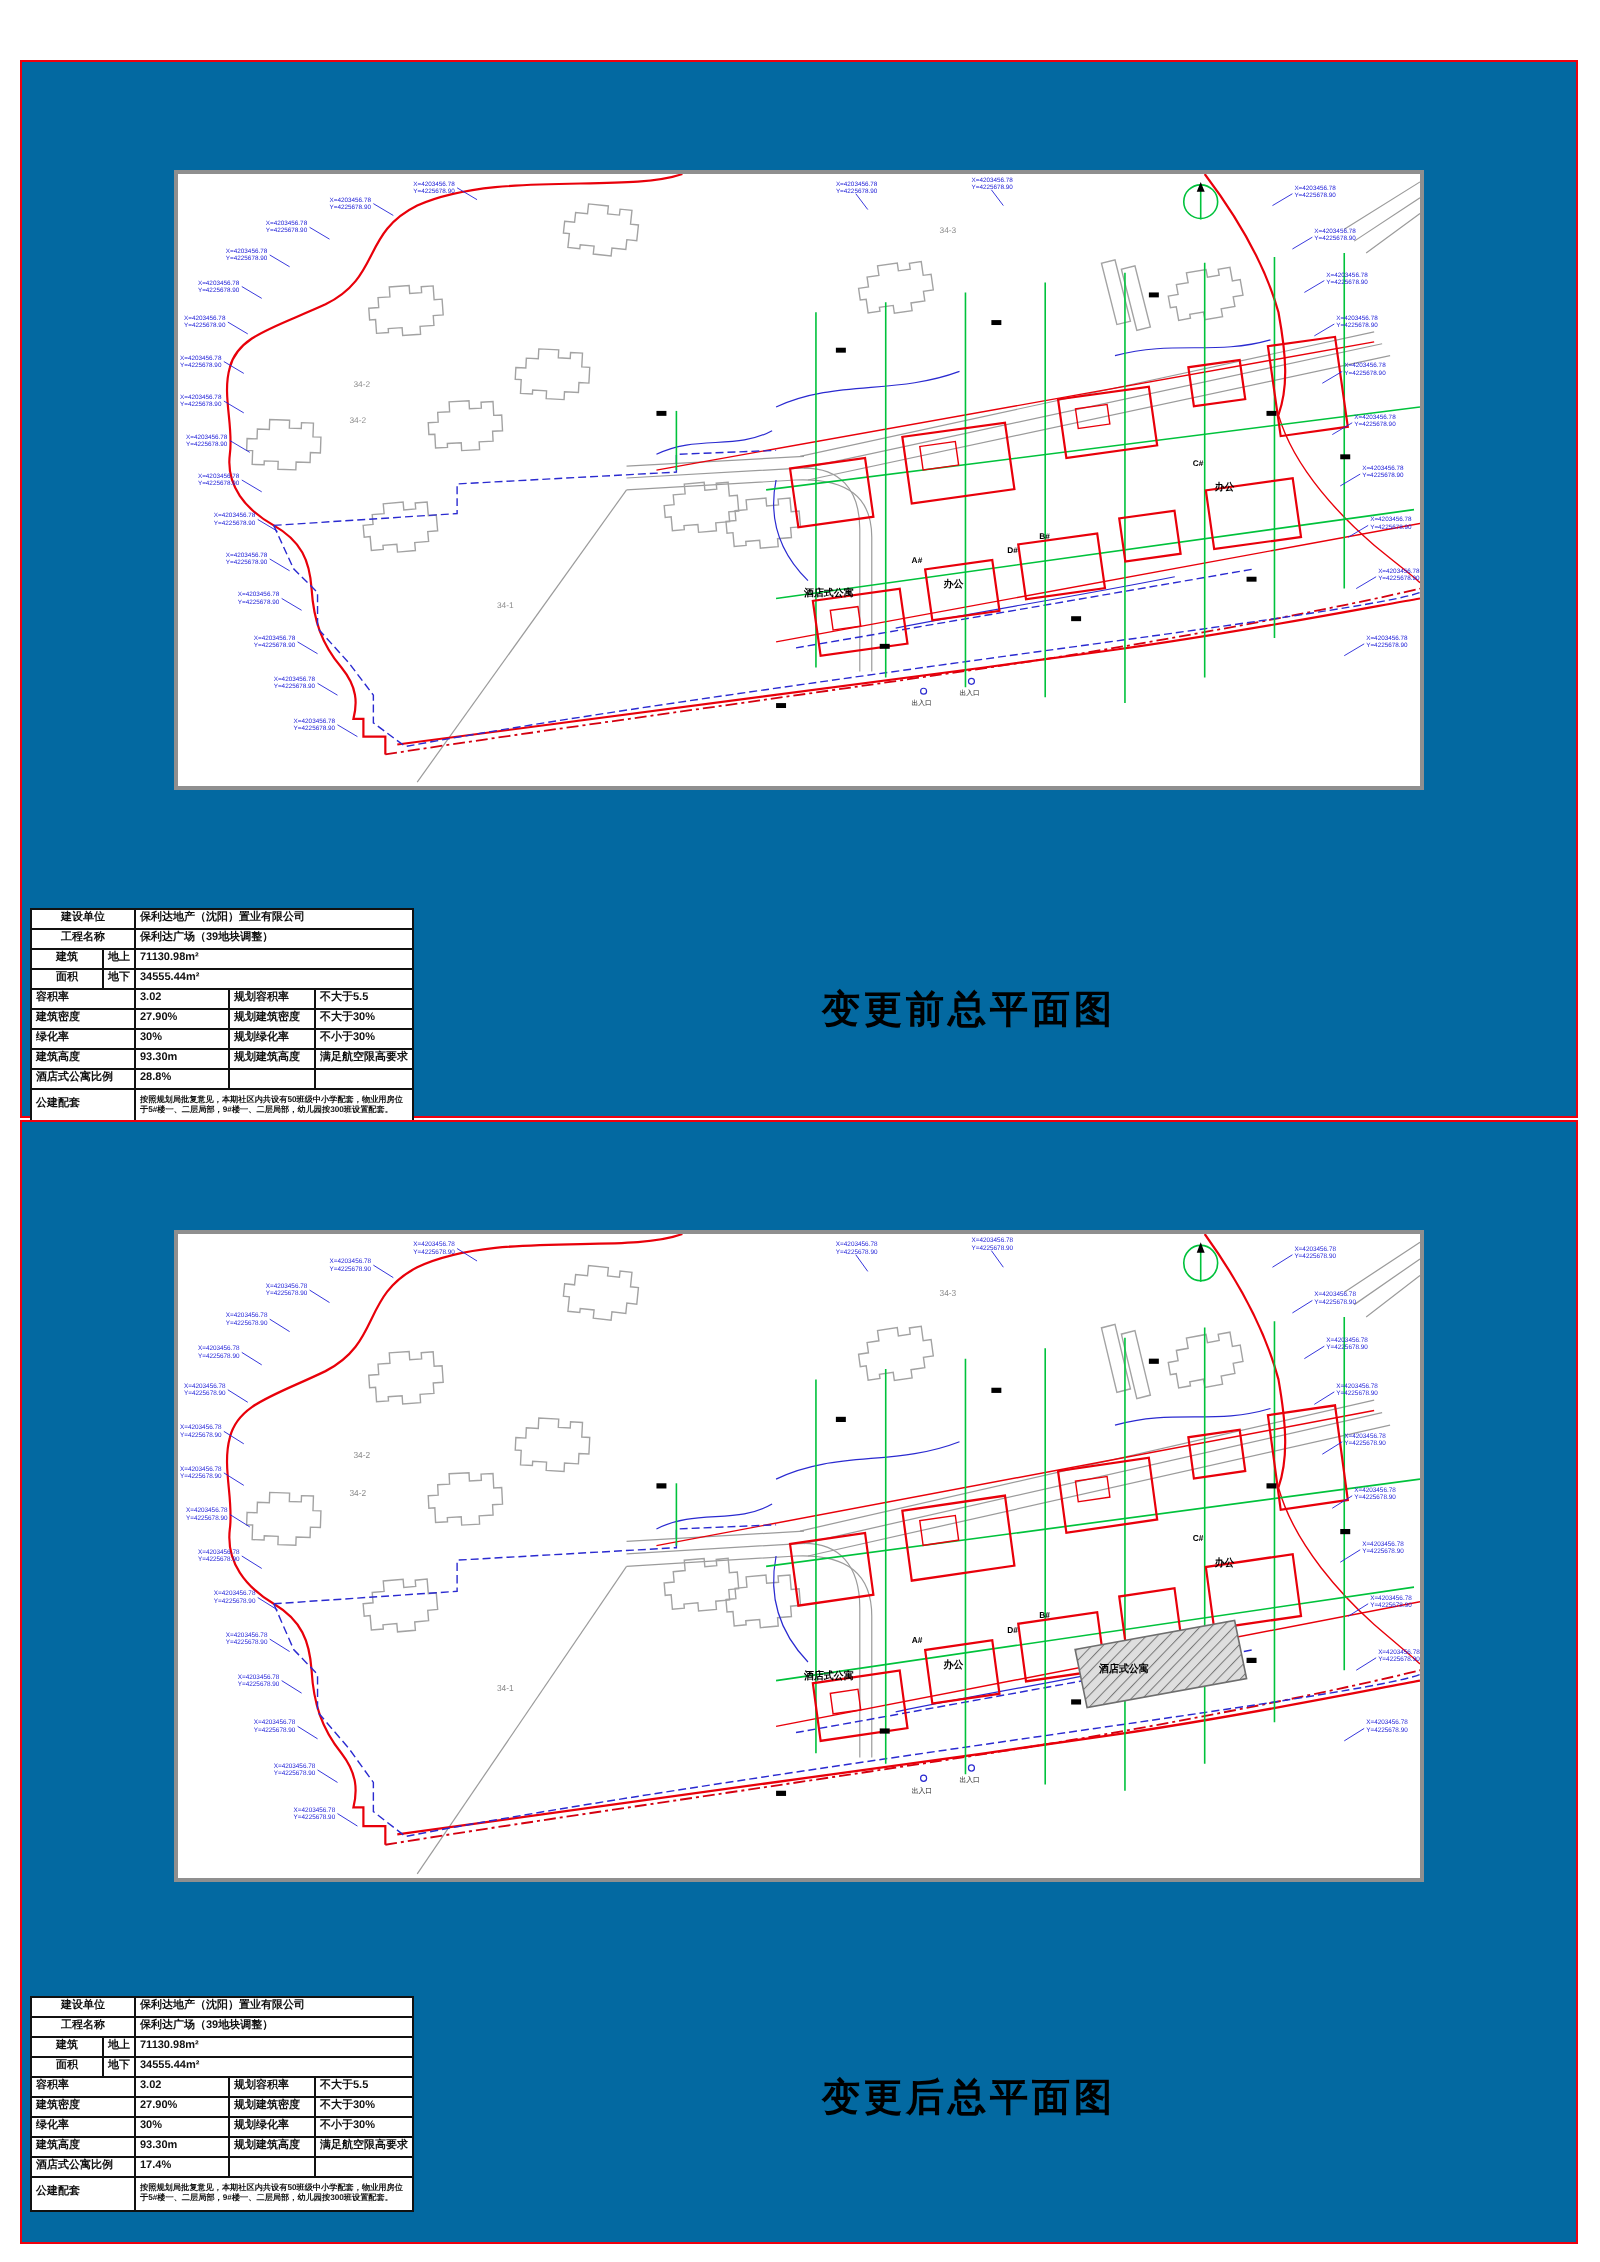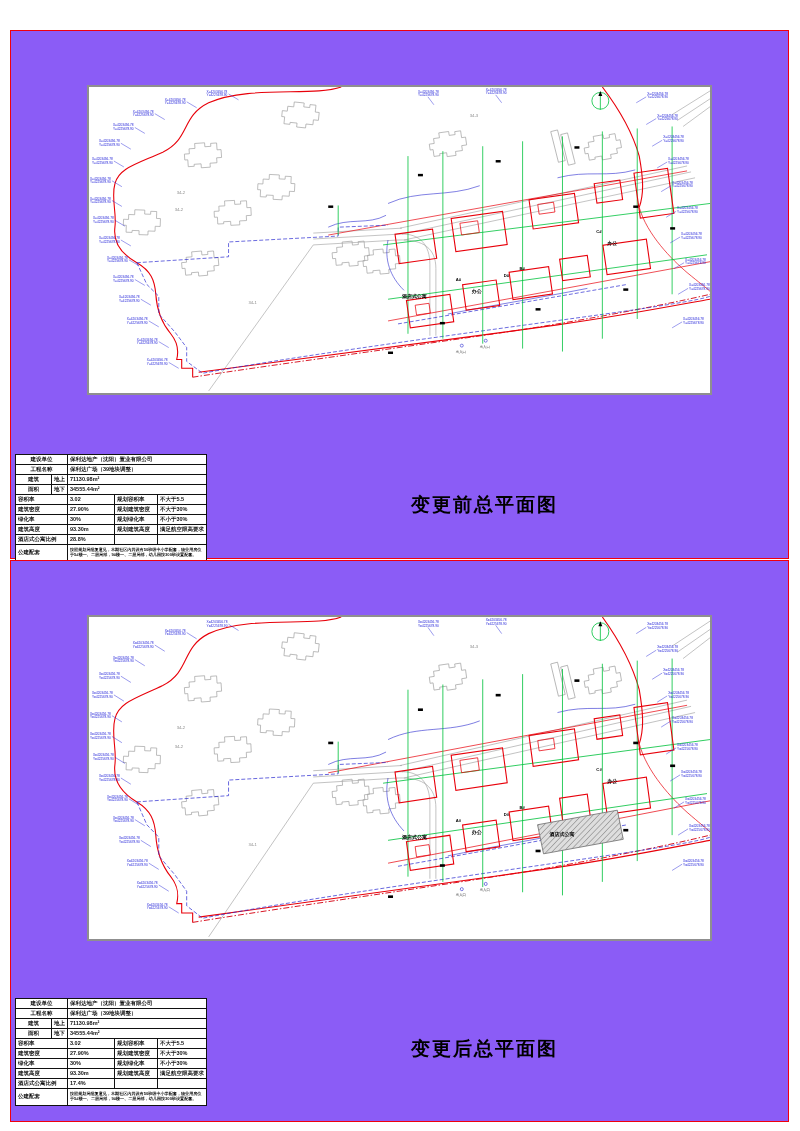--- a/index.html
+++ b/index.html
@@ -1,20 +1,20 @@
 <!DOCTYPE html>
 <html><head>
 <meta charset="utf-8">
 <style>
   html,body{margin:0;padding:0;}
   body{
     width:800px;height:1131px;position:relative;background:#ffffff;
     font-family:"Liberation Sans","DejaVu Sans",sans-serif;
   }
-  .sheet{position:absolute;left:10px;width:779px;border:1px solid #f0000d;box-sizing:border-box;background:#8b5cf6;}
+  .sheet{position:absolute;left:10px;width:779px;border:1px solid #f0000d;box-sizing:border-box;background:#0369a1;}
   #sheet-before{top:30px;height:529px;}
   #sheet-after{top:560px;height:562px;}
   .frame{position:absolute;left:76px;border:2px solid #8f8f8f;box-sizing:border-box;background:#fff;overflow:hidden;}
   #sheet-before .frame{top:54px;width:625px;height:310px;}
   #sheet-after  .frame{top:54px;width:625px;height:326px;}
   svg.plan-svg{width:100%;height:100%;display:block;}
 
   
   .rd{stroke:#e8000a;fill:none;stroke-width:1.1;}
   .rdt{stroke:#e8000a;fill:none;stroke-width:.7;}

